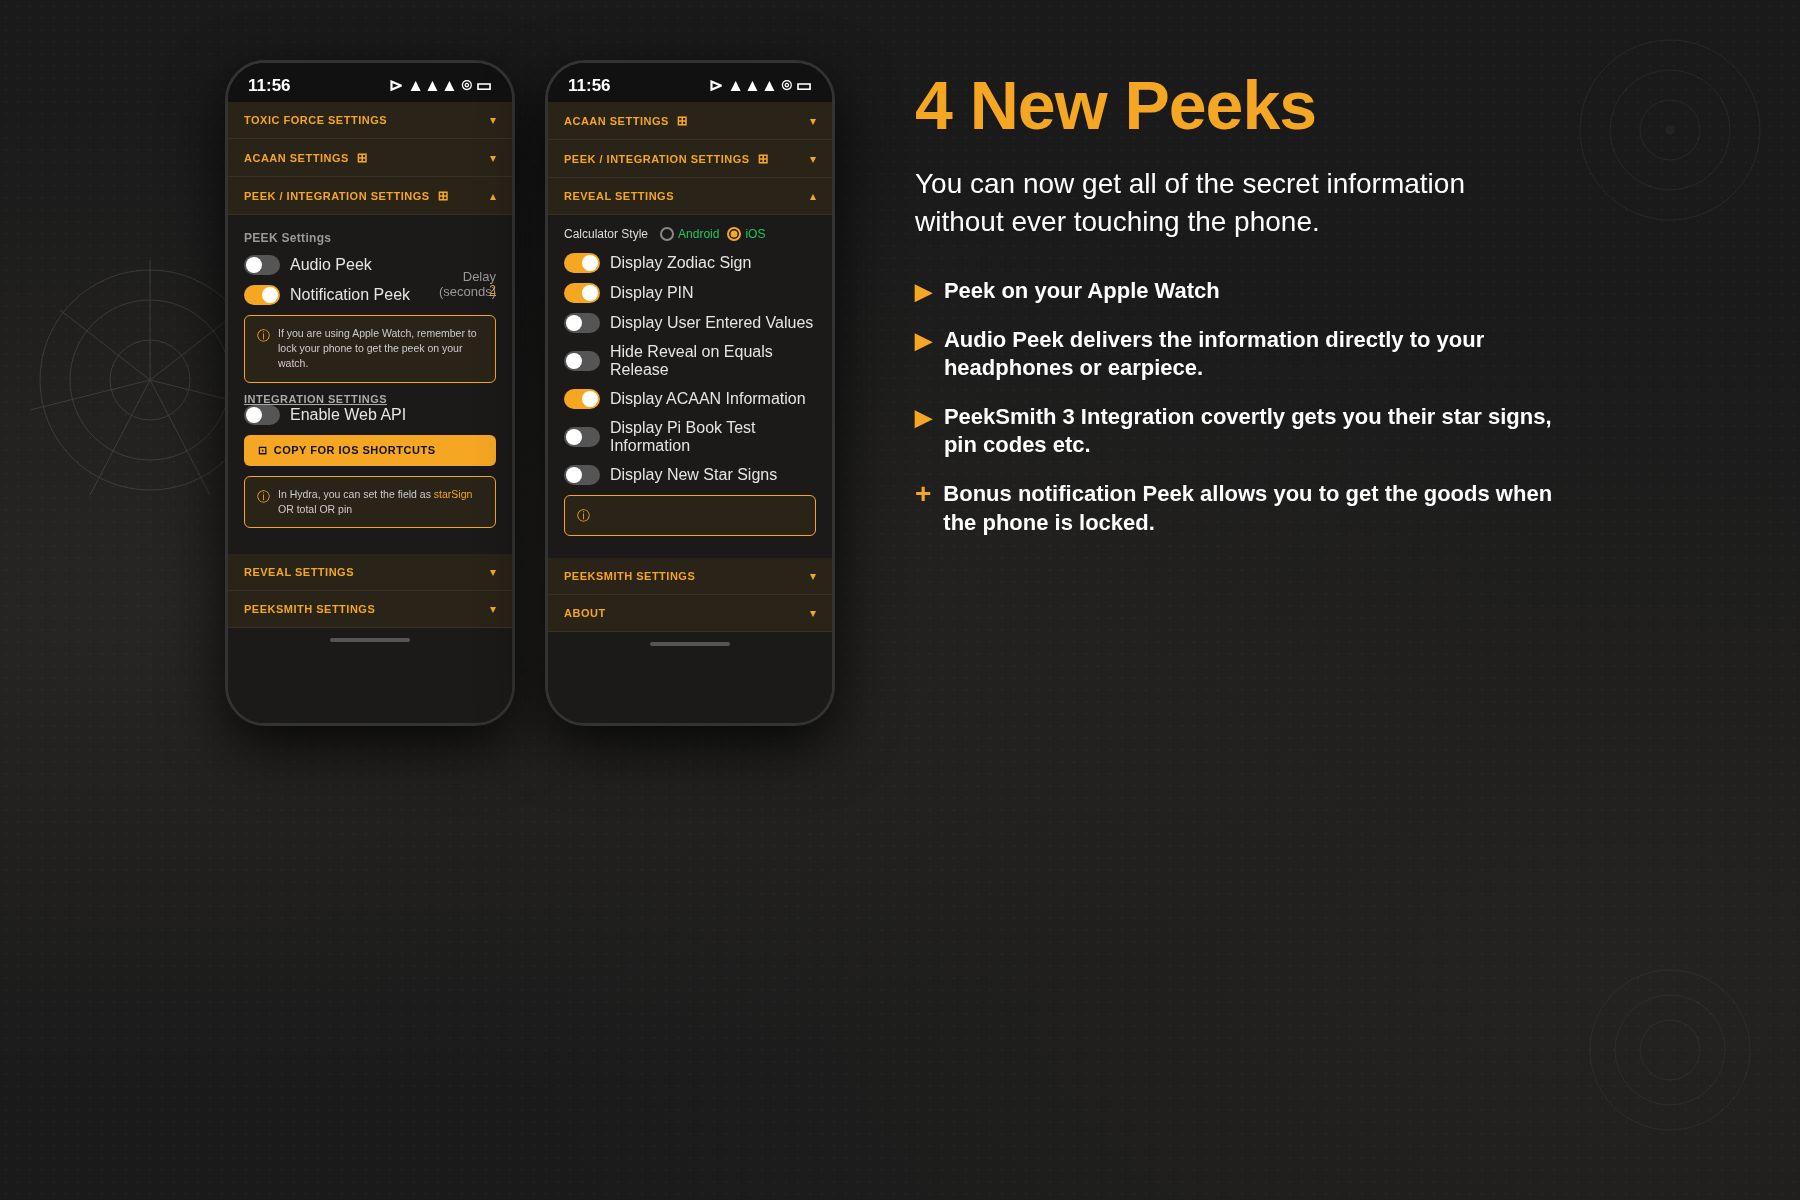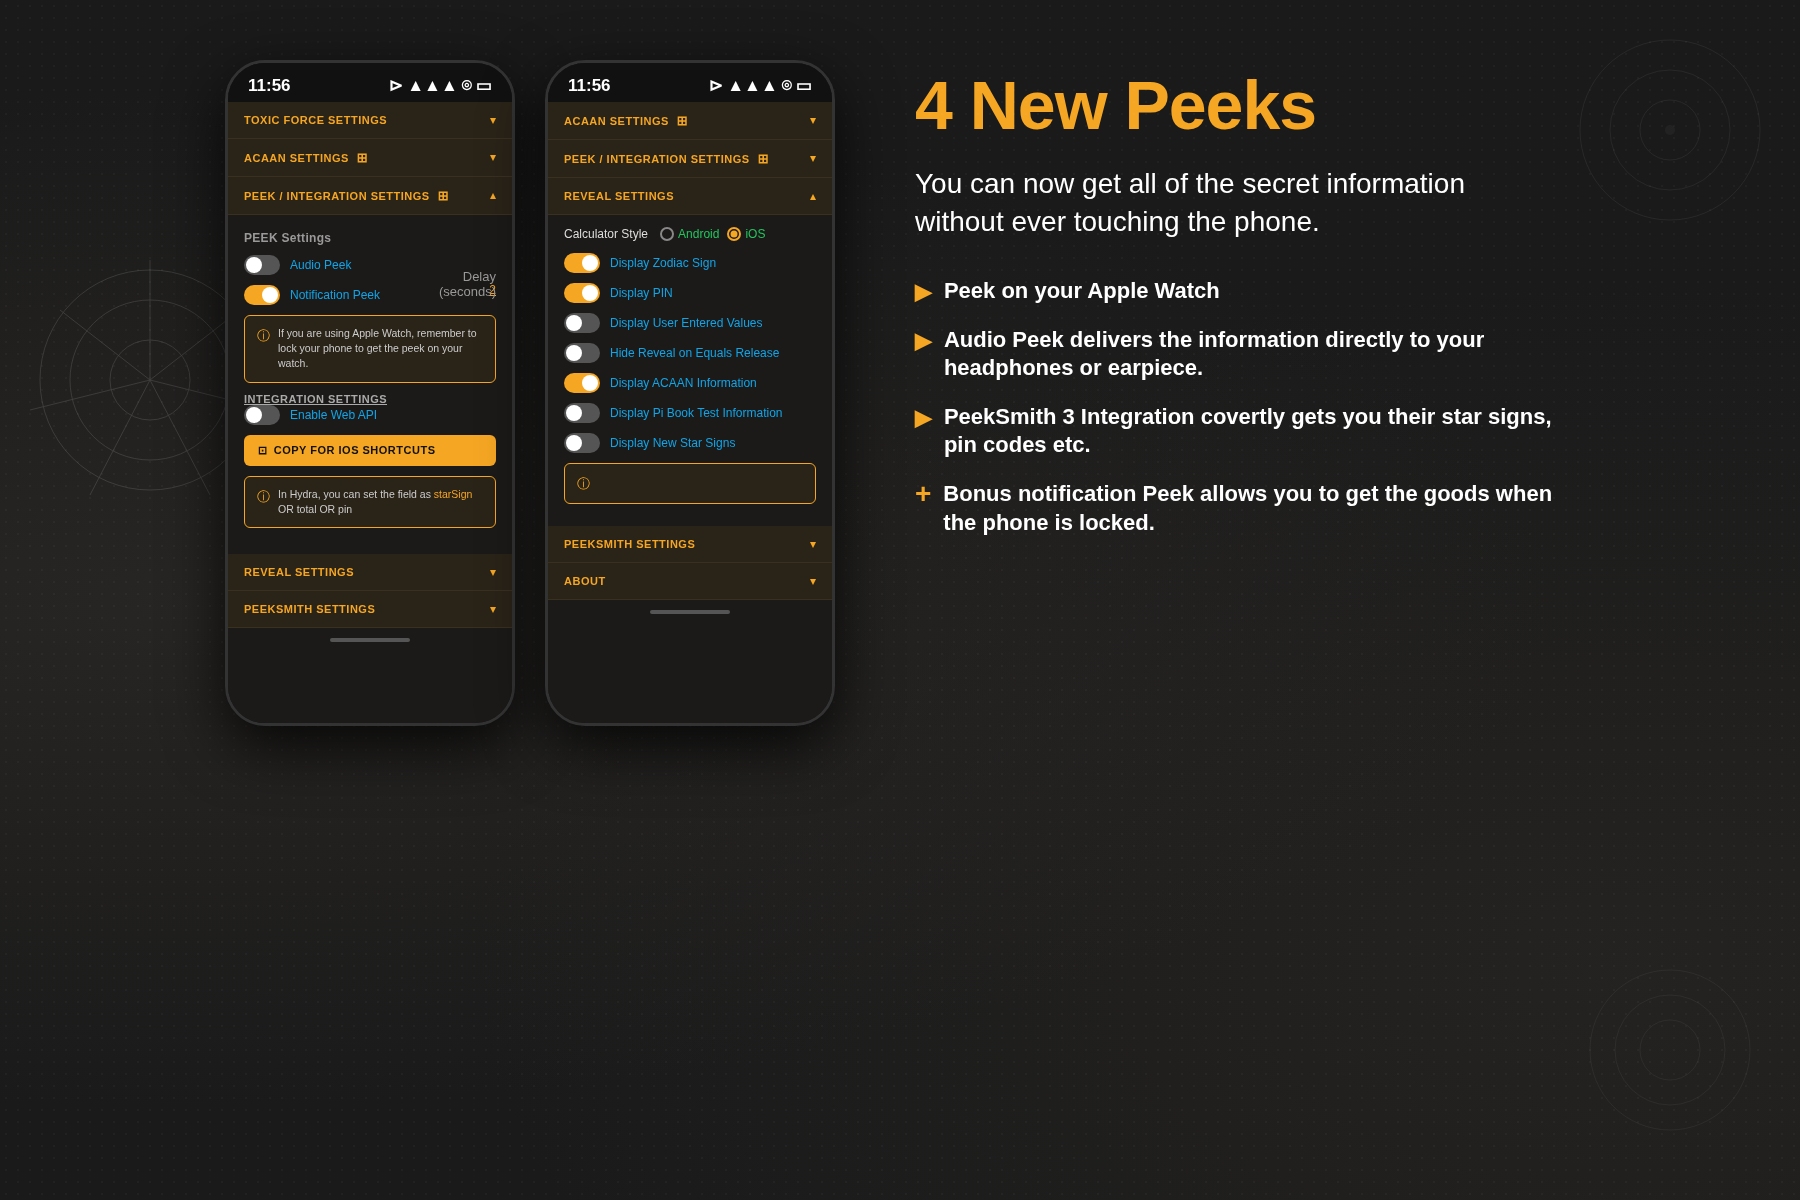--- a/index.html
+++ b/index.html
@@ -119,20 +119,21 @@
     }
 
     
     .settings-section {
       margin: 0;
     }
 
     .settings-header {
       display: flex;
       justify-content: space-between;
+      align-items: center;
       padding: 11px 16px;
       background: #2a2318;
       border-bottom: 1px solid #3a3020;
       cursor: pointer;
     }
 
     .settings-header-title {
       color: #f5a623;
       font-size: 11px;
       font-weight: 700;
@@ -199,22 +200,22 @@
       background: white;
       border-radius: 50%;
       top: 2px;
       transition: left 0.2s;
     }
 
     .toggle.off::after { left: 2px; }
     .toggle.on::after { left: 18px; }
 
     .toggle-label {
-      color: #0ea5e9;
-      font-size: 12px;
+      color: #e5e5e5;
+      font-size: 16px;
     }
 
     .delay-label {
       position: absolute;
       right: 0;
       top: -14px;
       color: #999;
       font-size: 13px;
     }
 

